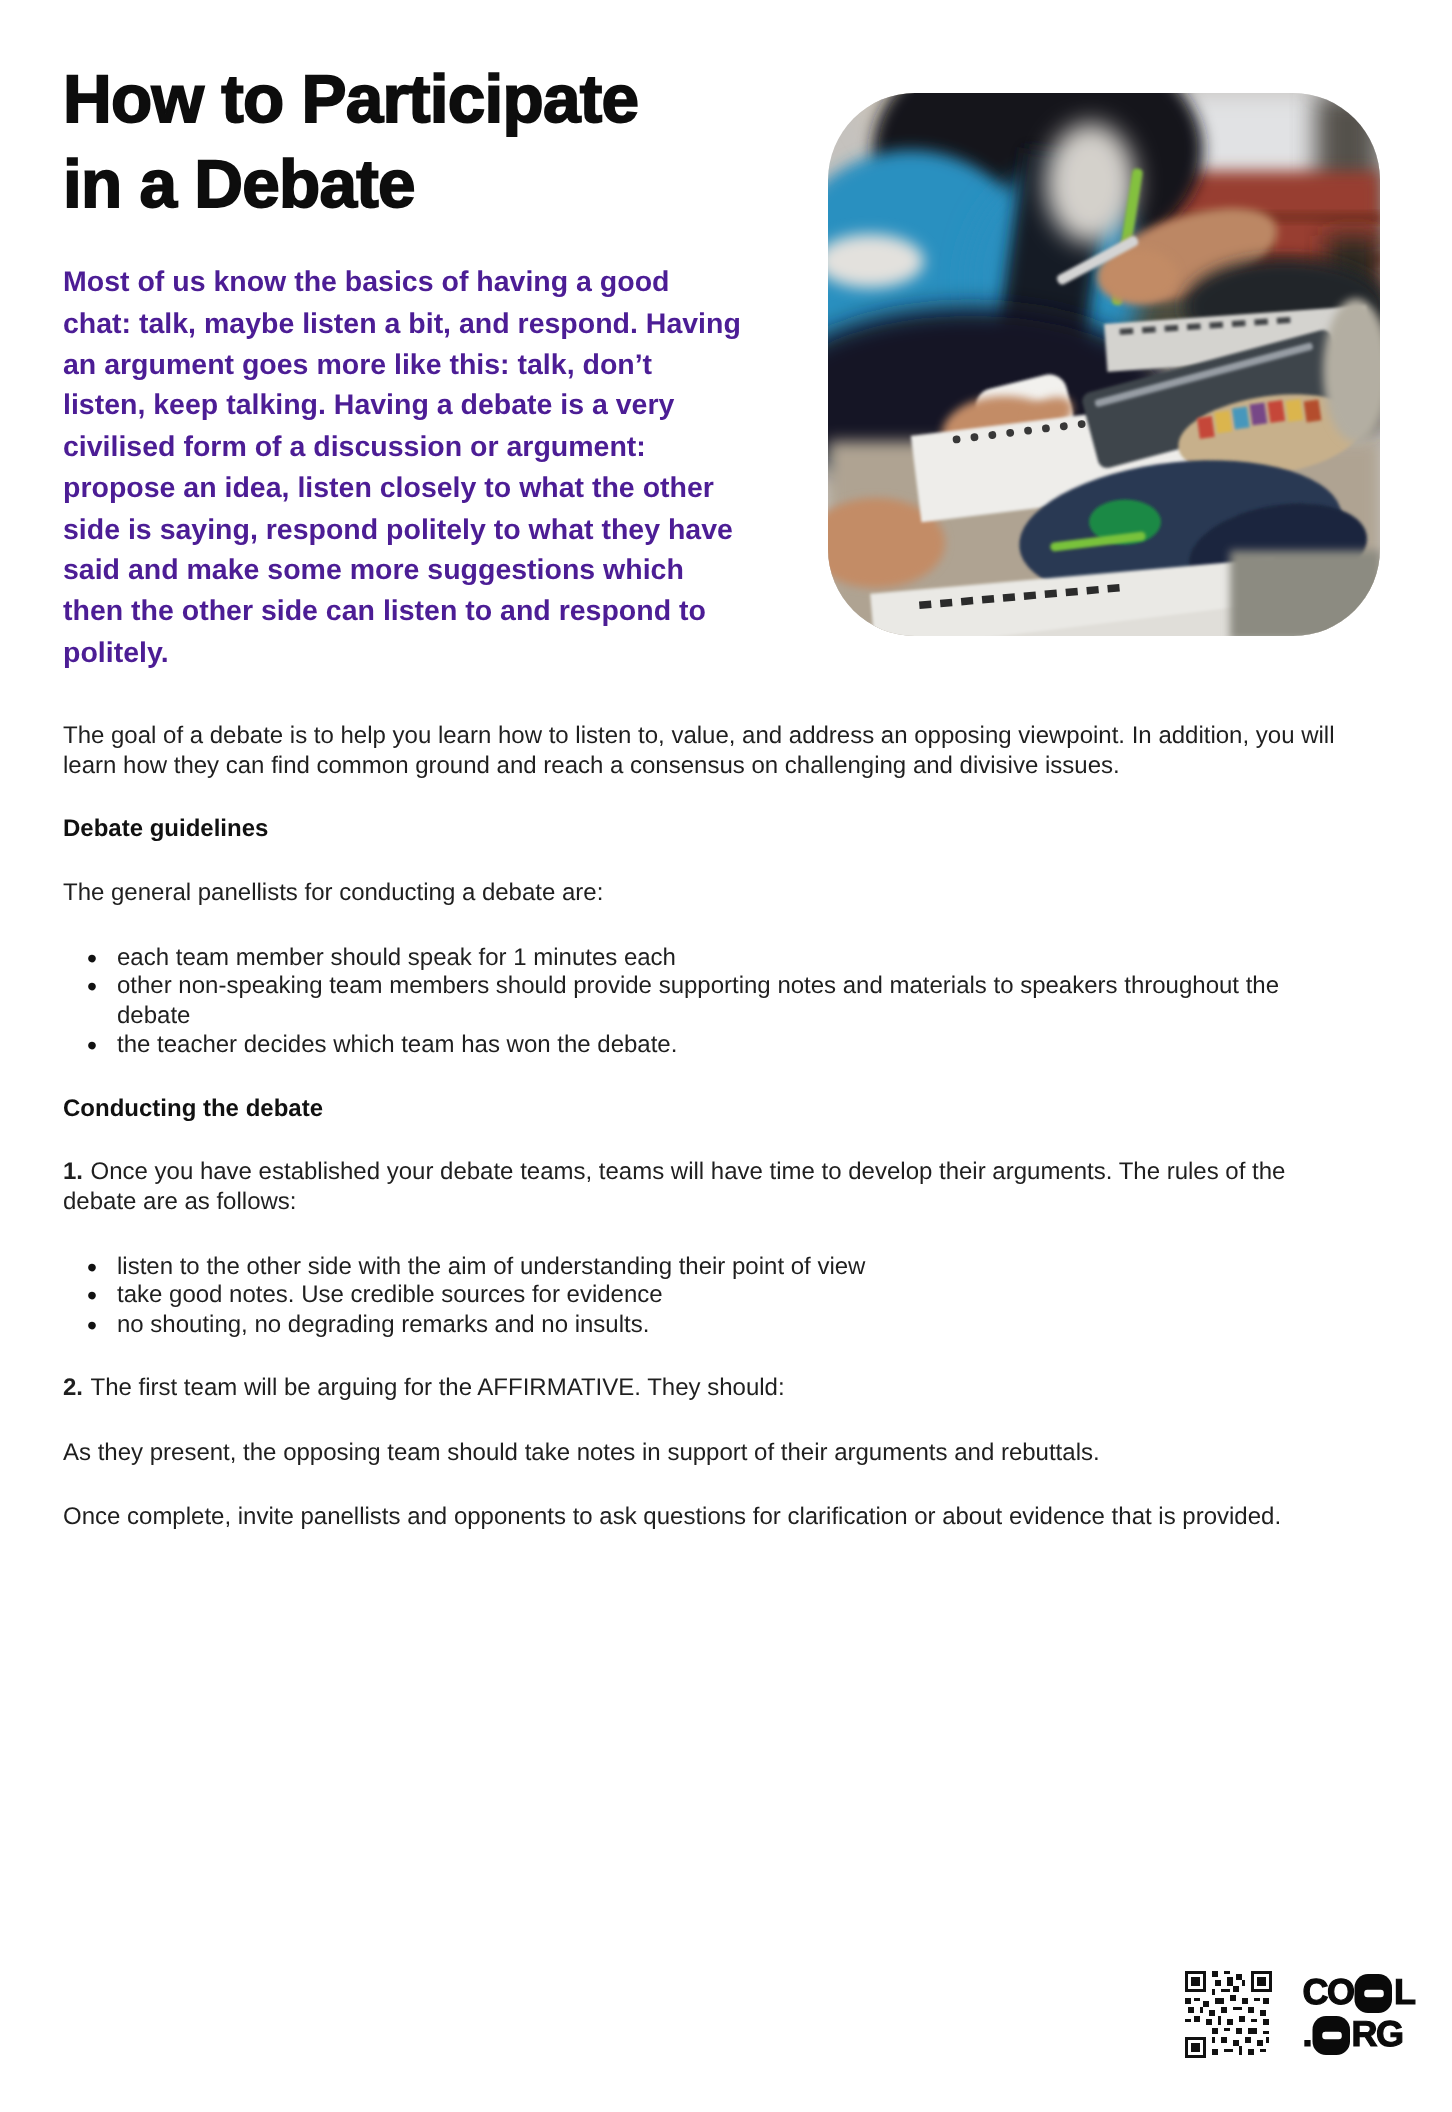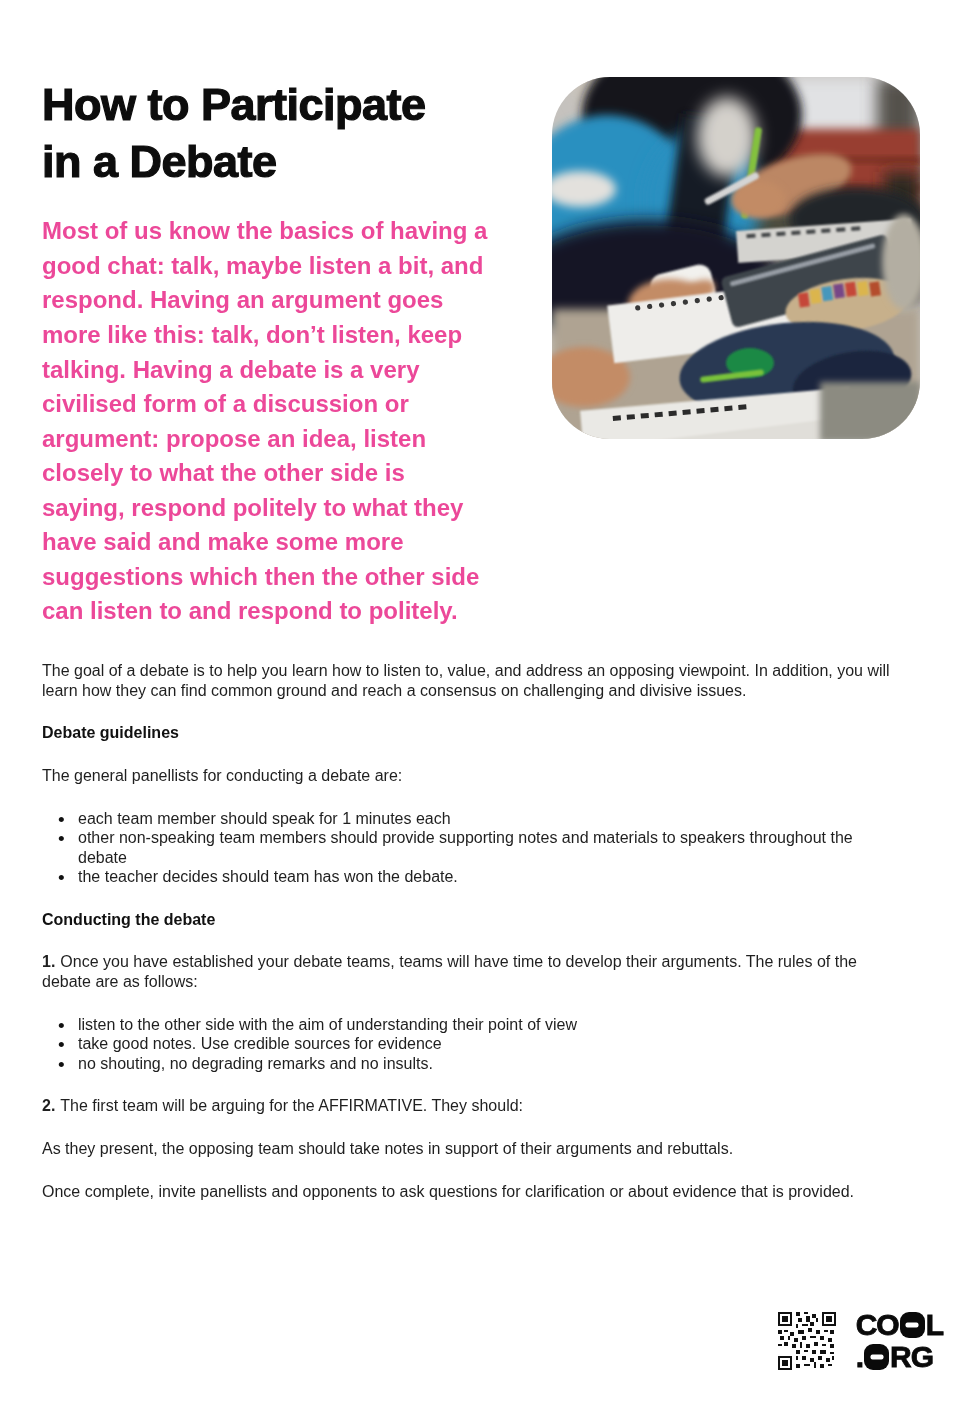--- a/index.html
+++ b/index.html
@@ -11,42 +11,41 @@
     margin: 0 auto;
     background: #ffffff;
     font-family: "Liberation Sans", sans-serif;
     color: #1f1f1f;
     overflow: hidden;
   }
 
   
   .top {
     display: flex;
-    align-items: flex-start;
+    align-items: center;
     padding: 38px 48px 0 42px;
-    margin-top: 39px;
   }
   .left-col { width: 478px; flex: 0 0 auto; }
   h1.title {
     margin: 0 0 24px 0;
     font-size: 45px;
     line-height: 1.26;
     font-weight: 900;
     letter-spacing: -0.5px;
     color: #0d0d0d;
     -webkit-text-stroke: 1.2px #0d0d0d;
   }
   h1.title span { display: block; }
   .intro {
     margin: 0;
     width: 452px;
-    font-size: 24px;
+    font-size: 19px;
     line-height: 1.44;
     font-weight: 700;
-    color: #ec4899;
+    color: #4c1d95;
   }
   .photo {
     width: 368px;
     height: 362px;
     margin-left: auto;
     border-radius: 58px;
     overflow: hidden;
     flex: 0 0 auto;
   }
   .photo svg { display: block; width: 100%; height: 100%; }
@@ -95,21 +94,21 @@
     gap: 20px;
   }
   .qr { width: 58px; height: 58px; }
   .qr svg { display: block; width: 100%; height: 100%; }
   .logo {
     display: flex;
     flex-direction: column;
     gap: 2px;
     color: #0a0a0a;
     font-weight: 900;
-    font-size: 30px;
+    font-size: 24px;
     line-height: 1;
     letter-spacing: -1px;
     -webkit-text-stroke: 0.8px #0a0a0a;
   }
   .logo .row { display: flex; align-items: center; }
   .logo .row.second { justify-content: flex-start; }
   .slot-o {
     display: inline-block;
     width: 25px;
     height: 26px;
@@ -267,21 +266,21 @@
 
   <div class="body-text">
     <p>The goal of a debate is to help you learn how to listen to, value, and address an opposing viewpoint. In addition, you will learn how they can find common ground and reach a consensus on challenging and divisive issues.</p>
 
     <p class="heading">Debate guidelines</p>
     <p>The general panellists for conducting a debate are:</p>
 
     <ul class="bullets">
       <li>each team member should speak for 1 minutes each</li>
       <li>other non-speaking team members should provide supporting notes and materials to speakers throughout the debate</li>
-      <li>the teacher decides should team has won the debate.</li>
+      <li>the teacher decides which team has won the debate.</li>
     </ul>
 
     <p class="heading">Conducting the debate</p>
 
     <p><strong class="step-num">1.</strong><span>Once you have established your debate teams, teams will have time to develop their arguments. The rules of the debate are as follows:</span></p>
 
     <ul class="bullets">
       <li>listen to the other side with the aim of understanding their point of view</li>
       <li>take good notes. Use credible sources for evidence</li>
       <li>no shouting, no degrading remarks and no insults.</li>

